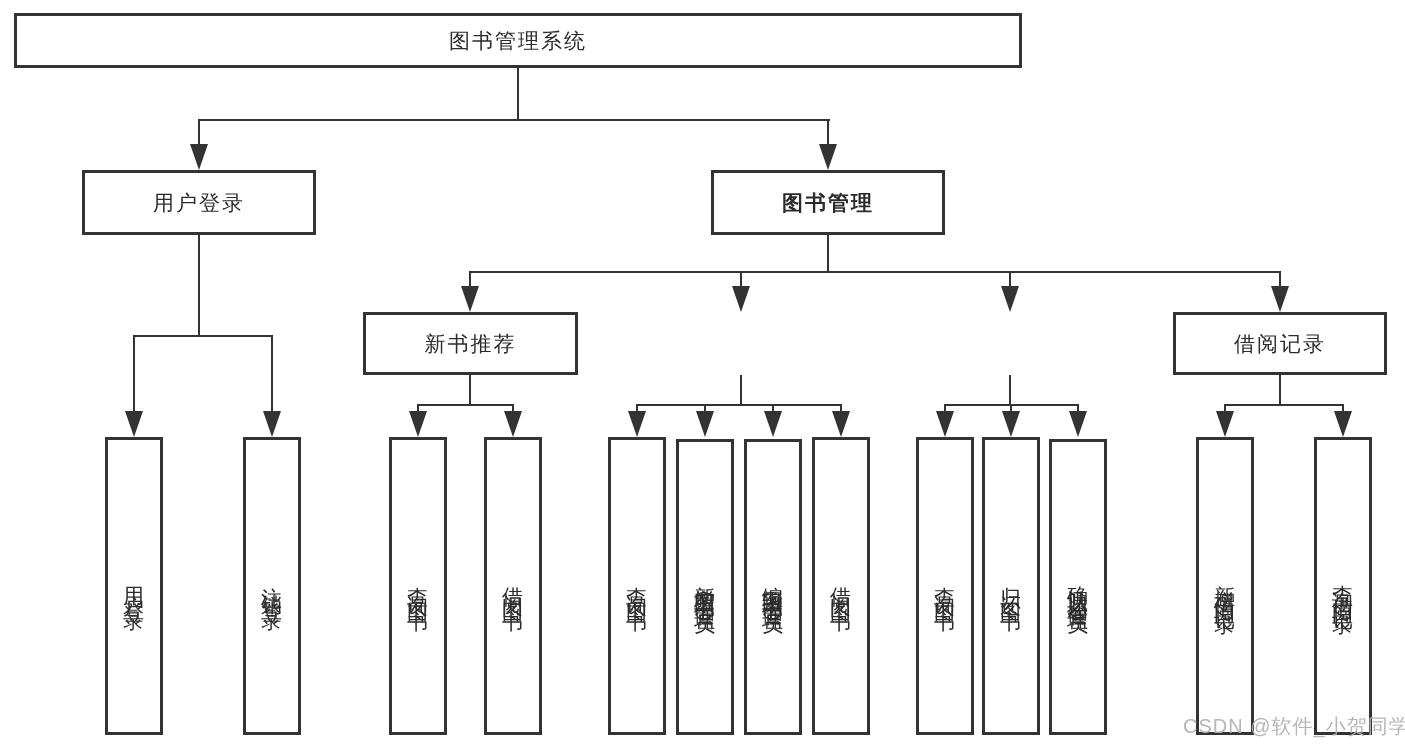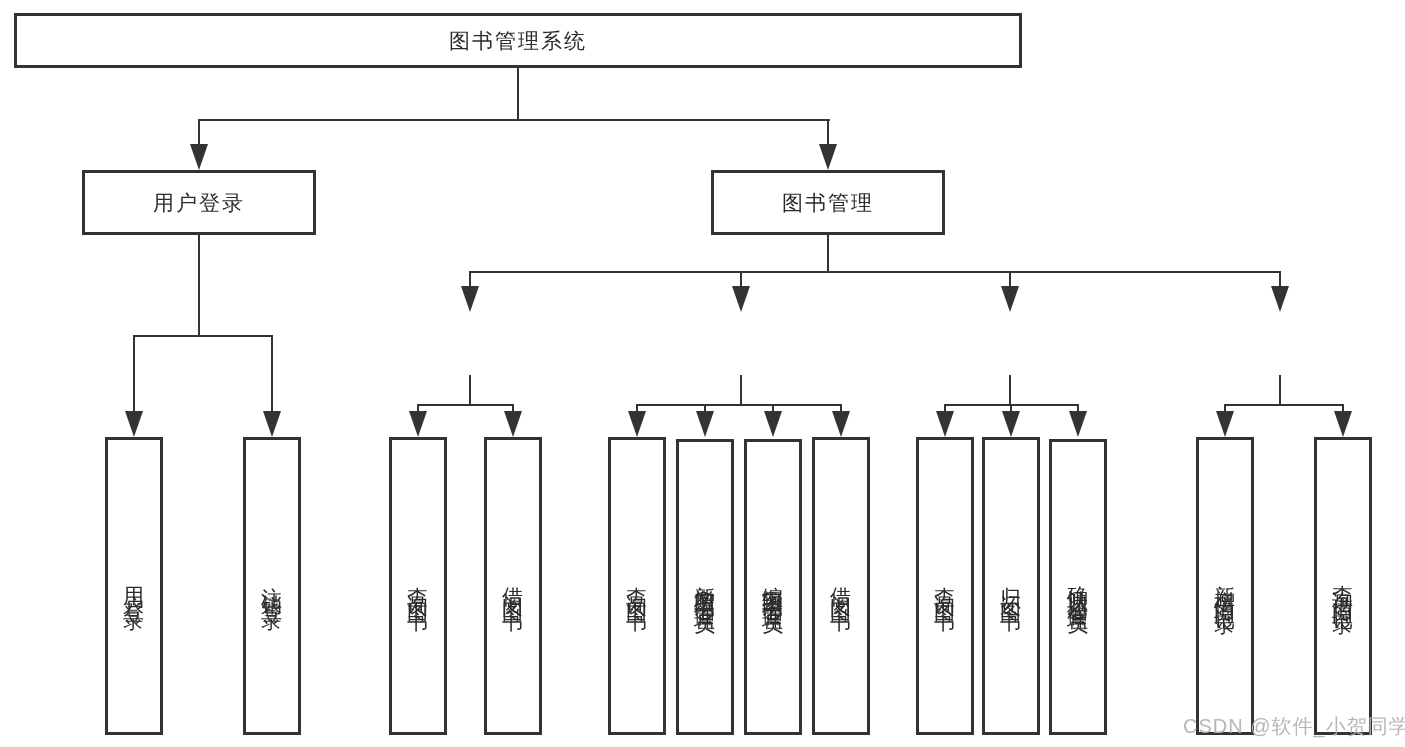--- a/index.html
+++ b/index.html
@@ -52,21 +52,21 @@
   <div class="vline" style="left:517px; top:68px; height:52px;"></div>
   <div class="hline" style="left:198px; top:119px; width:632px;"></div>
   <div class="vline" style="left:198px; top:119px; height:28px;"></div>
   <div class="arrow" style="left:190px; top:144px;"></div>
   <div class="vline" style="left:827px; top:119px; height:28px;"></div>
   <div class="arrow" style="left:819px; top:144px;"></div>
 
   <div class="box" style="left:82px; top:170px; width:234px; height:65px;">
     <span>用户登录</span>
   </div>
-  <div class="box" style="left:711px; top:170px; width:234px; height:65px;">
+  <div class="box" style="left:711px; top:170px; width:234px; height:65px;font-weight:bold;">
     <span>图书管理</span>
   </div>
 
   <div class="vline" style="left:198px; top:235px; height:102px;"></div>
   <div class="hline" style="left:133px; top:335px; width:140px;"></div>
   <div class="vline" style="left:133px; top:335px; height:78px;"></div>
   <div class="arrow" style="left:125px; top:411px;"></div>
   <div class="vline" style="left:271px; top:335px; height:78px;"></div>
   <div class="arrow" style="left:263px; top:411px;"></div>
 
@@ -74,20 +74,26 @@
   <div class="hline" style="left:469px; top:271px; width:812px;"></div>
   <div class="vline" style="left:469px; top:271px; height:17px;"></div>
   <div class="arrow" style="left:461px; top:286px;"></div>
   <div class="vline" style="left:740px; top:271px; height:17px;"></div>
   <div class="arrow" style="left:732px; top:286px;"></div>
   <div class="vline" style="left:1009px; top:271px; height:17px;"></div>
   <div class="arrow" style="left:1001px; top:286px;"></div>
   <div class="vline" style="left:1279px; top:271px; height:17px;"></div>
   <div class="arrow" style="left:1271px; top:286px;"></div>
 
+  <div class="box" style="left:363px; top:312px; width:215px; height:63px;">
+    <span>新书推荐</span>
+  </div>
+  <div class="box" style="left:1173px; top:312px; width:214px; height:63px;">
+    <span>借阅记录</span>
+  </div>
 
   <div class="vline" style="left:469px; top:375px; height:31px;"></div>
   <div class="hline" style="left:417px; top:404px; width:97px;"></div>
   <div class="vline" style="left:417px; top:404px; height:9px;"></div>
   <div class="arrow" style="left:409px; top:411px;"></div>
   <div class="vline" style="left:512px; top:404px; height:9px;"></div>
   <div class="arrow" style="left:504px; top:411px;"></div>
 
   <div class="vline" style="left:740px; top:375px; height:31px;"></div>
   <div class="hline" style="left:636px; top:404px; width:206px;"></div>

